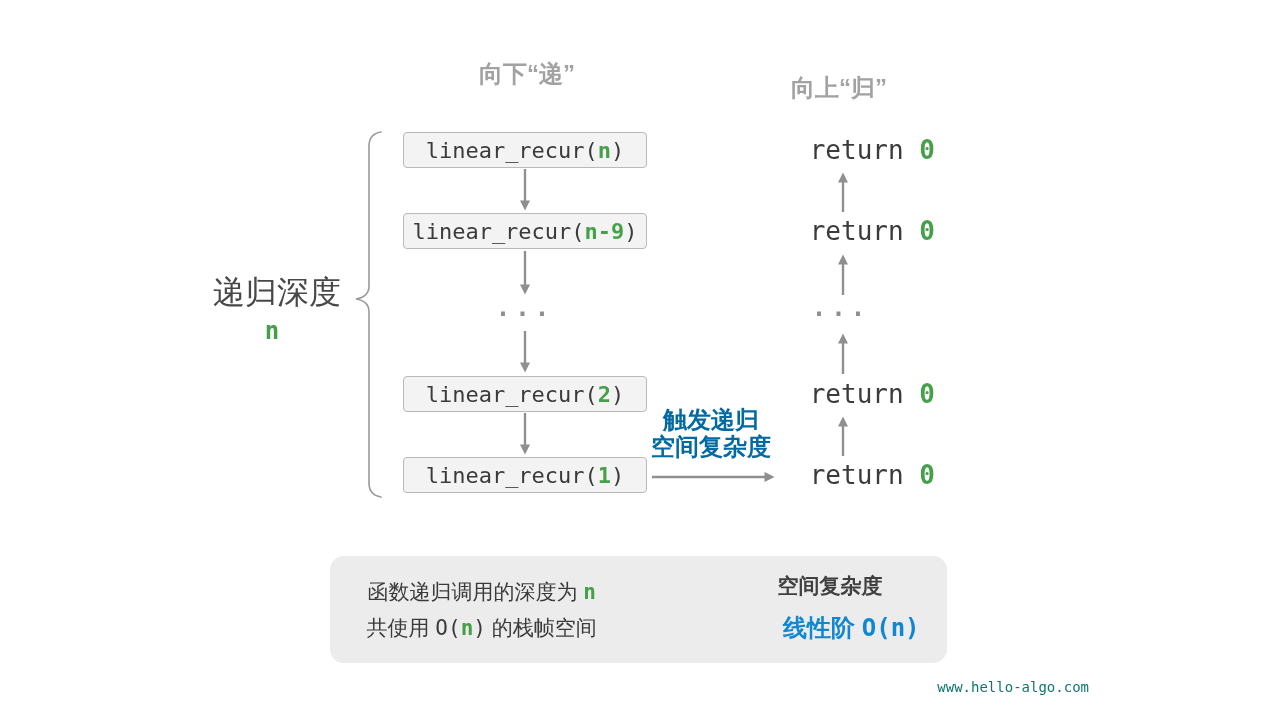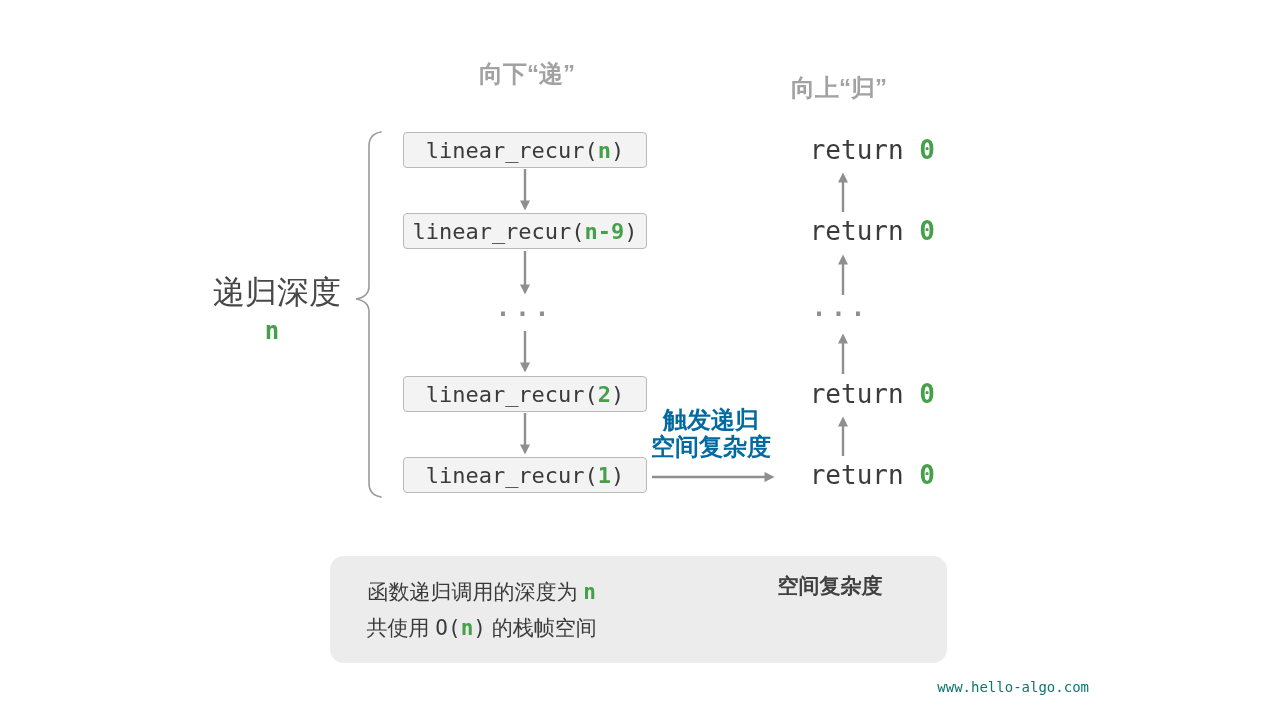--- a/index.html
+++ b/index.html
@@ -126,16 +126,19 @@
   <div class="abs summary-panel"></div>
 
   <div class="abs center-xy sum-left-line" style="left:470px; top:592px;">
     <span>函数递归调用的深度为 </span><span class="mono green">n</span>
   </div>
   <div class="abs center-xy sum-left-line" style="left:470px; top:628px;">
     <span>共使用 </span><span class="mono">O(</span><span class="mono green">n</span><span class="mono">)</span><span> 的栈帧空间</span>
   </div>
 
   <div class="abs center-xy sum-right-title" style="left:830px; top:586px;">空间复杂度</div>
+  <div class="abs center-xy sum-right-result" style="left:838px; top:628px;">
+    <span>线性阶 </span><span class="mono">O(n)</span>
+  </div>
 
   <div class="abs watermark" style="right:43px; top:679px;">www.hello-algo.com</div>
 
 </div>
 
 </body></html>

